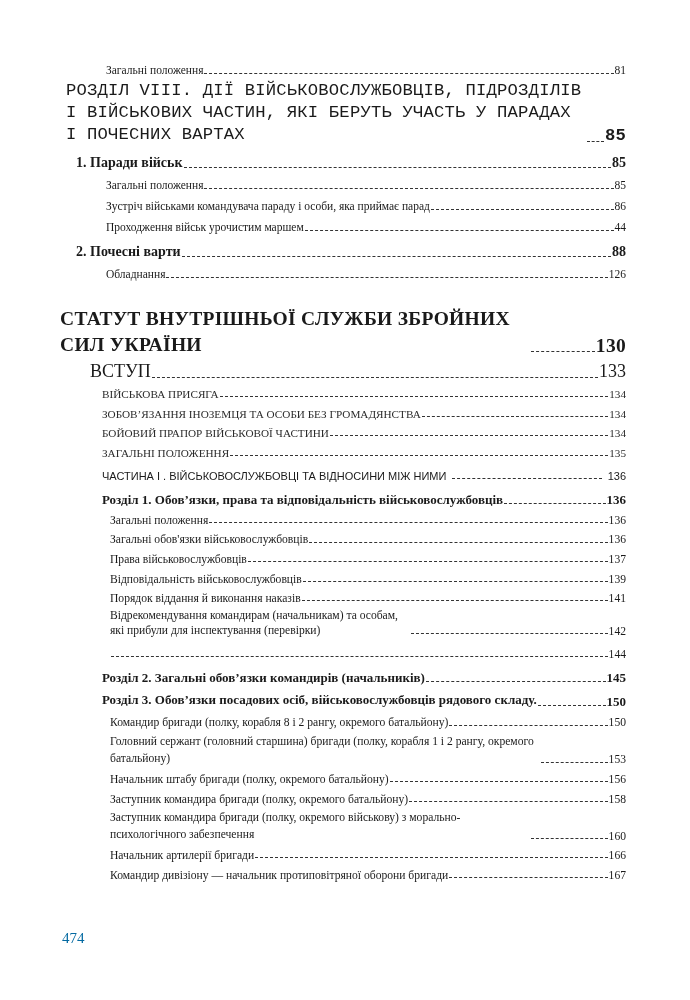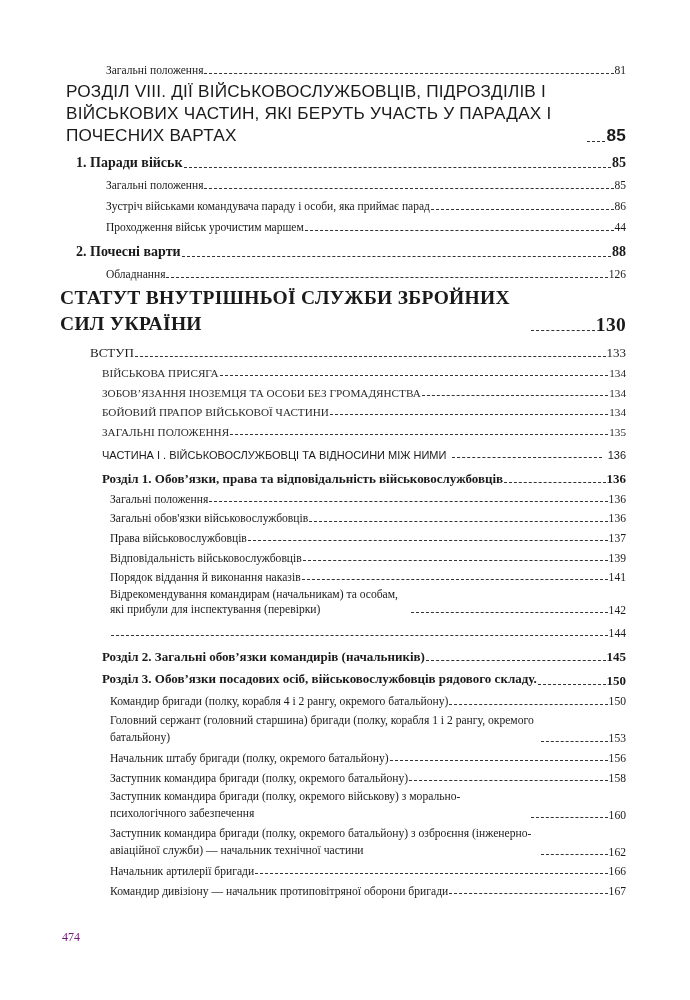--- a/index.html
+++ b/index.html
@@ -9,47 +9,47 @@
     .toc { position: absolute; left: 60px; top: 58px; width: 566px; }
     .row { position: relative; display: flex; align-items: flex-end; line-height: 1.15; }
     .row .t { flex: 0 1 auto; }
     .row .lead { flex: 1 1 auto; border-bottom: 1.3px dashed #333; margin: 0 1px 4px 1px; min-width: 8px; height: 0; }
     .row .p { flex: 0 0 auto; text-align: right; }
 
     .lvl-sub { padding-left: 46px; font-size: 10.6px; height: 19.5px; }
     .lvl-sub .t, .lvl-sub .p { font-family: "Liberation Serif", serif; font-size: 11.5px; }
 
     .lvl-h1 { font-size: 17px; font-weight: normal; padding-left: 6px; }
-    .lvl-h1 .t, .lvl-h1 .p { font-family: Liberation Sans, sans-serif; font-size: 17.2px; letter-spacing: 0.2px; }
+    .lvl-h1 .t, .lvl-h1 .p { font-family: Liberation Mono, monospace; font-size: 17.2px; letter-spacing: 0.2px; }
     .lvl-h1 .p { font-weight: bold; }
 
     .lvl-sec { padding-left: 16px; height: 26px; }
     .lvl-sec .t, .lvl-sec .p { font-family: "Liberation Serif", serif; font-weight: bold; font-size: 14px; }
 
     .lvl-title .t, .lvl-title .p { font-family: "Liberation Serif", serif; font-size: 19.5px; font-weight: bold; letter-spacing: 0.3px; }
 
     .lvl-intro { padding-left: 30px; height: 24px; }
-    .lvl-intro .t, .lvl-intro .p { font-family: "Liberation Serif", serif; font-size: 13px; }
+    .lvl-intro .t, .lvl-intro .p { font-family: "Liberation Serif", serif; font-size: 18px; }
 
     .lvl-caps { padding-left: 42px; height: 19.5px; }
     .lvl-caps .t, .lvl-caps .p { font-family: "Liberation Serif", serif; font-size: 11.2px; color: #2a2a2a; }
 
     .lvl-part { padding-left: 42px; height: 23px; }
     .lvl-part .t, .lvl-part .p { font-family: Liberation Sans, sans-serif; font-size: 11px; font-weight: bold; }
 
     .lvl-razdil { padding-left: 42px; height: 25px; }
     .lvl-razdil .t, .lvl-razdil .p { font-family: "Liberation Serif", serif; font-size: 13px; font-weight: bold; }
 
     .lvl-item { padding-left: 50px; height: 19.6px; }
     .lvl-item .t, .lvl-item .p { font-family: "Liberation Serif", serif; font-size: 11.6px; }
 
     .multiline { height: auto !important; }
     .multiline .t { max-width: 440px; }
 
-    .page-number { position: absolute; left: 62px; top: 930px; font-family: "Liberation Serif", serif; font-size: 12px; color: #701a75; }
+    .page-number { position: absolute; left: 62px; top: 930px; font-family: "Liberation Serif", serif; font-size: 15px; color: #0369a1; }
   </style>
 </head>
 <body>
 
 <div class="page">
   <div class="toc">
 
     <div class="row lvl-sub">
       <span class="t">Загальні положення</span>
       <span class="lead"></span>
@@ -87,21 +87,21 @@
       <span class="t">2. Почесні варти</span>
       <span class="lead"></span>
       <span class="p">88</span>
     </div>
     <div class="row lvl-sub" style="height:21px;">
       <span class="t">Обладнання</span>
       <span class="lead"></span>
       <span class="p">126</span>
     </div>
 
-    <div class="row lvl-title multiline" style="margin-top:3px;">
+    <div class="row lvl-title multiline" style="margin-top:24px;">
       <span class="t" style="max-width:470px; line-height:26px;">СТАТУТ ВНУТРІШНЬОЇ СЛУЖБИ ЗБРОЙНИХ СИЛ УКРАЇНИ</span>
       <span class="lead" style="margin-bottom:6px;"></span>
       <span class="p">130</span>
     </div>
 
     <div class="row lvl-intro">
       <span class="t">ВСТУП</span>
       <span class="lead"></span>
       <span class="p">133</span>
     </div>
@@ -178,21 +178,21 @@
       <span class="lead"></span>
       <span class="p">145</span>
     </div>
 
     <div class="row lvl-razdil multiline" style="padding-top:4px;">
       <span class="t" style="max-width:460px; line-height:20px;">Розділ 3. Обов’язки посадових осіб, військовослужбовців рядового складу.</span>
       <span class="lead"></span>
       <span class="p">150</span>
     </div>
     <div class="row lvl-item">
-      <span class="t">Командир бригади (полку, корабля 4 і 2 рангу, окремого батальйону)</span>
+      <span class="t">Командир бригади (полку, корабля 8 і 2 рангу, окремого батальйону)</span>
       <span class="lead"></span>
       <span class="p">150</span>
     </div>
     <div class="row lvl-item multiline" style="padding-top:3px;">
       <span class="t" style="max-width:430px; line-height:17px;">Головний сержант (головний старшина) бригади (полку, корабля 1 і 2 рангу, окремого батальйону)</span>
       <span class="lead"></span>
       <span class="p">153</span>
     </div>
     <div class="row lvl-item">
       <span class="t">Начальник штабу бригади (полку, окремого батальйону)</span>
@@ -202,25 +202,20 @@
     <div class="row lvl-item">
       <span class="t">Заступник командира бригади (полку, окремого батальйону)</span>
       <span class="lead"></span>
       <span class="p">158</span>
     </div>
     <div class="row lvl-item multiline" style="padding-top:3px;">
       <span class="t" style="max-width:420px; line-height:17px;">Заступник командира бригади (полку, окремого військову) з морально-психологічного забезпечення</span>
       <span class="lead"></span>
       <span class="p">160</span>
     </div>
-    <div class="row lvl-item multiline" style="padding-top:3px;">
-      <span class="t" style="max-width:430px; line-height:17px;">Заступник командира бригади (полку, окремого батальйону) з озброєння (інженерно-авіаційної служби) — начальник технічної частини</span>
-      <span class="lead"></span>
-      <span class="p">162</span>
-    </div>
     <div class="row lvl-item">
       <span class="t">Начальник артилерії бригади</span>
       <span class="lead"></span>
       <span class="p">166</span>
     </div>
     <div class="row lvl-item">
       <span class="t">Командир дивізіону — начальник протиповітряної оборони бригади</span>
       <span class="lead"></span>
       <span class="p">167</span>
     </div>

